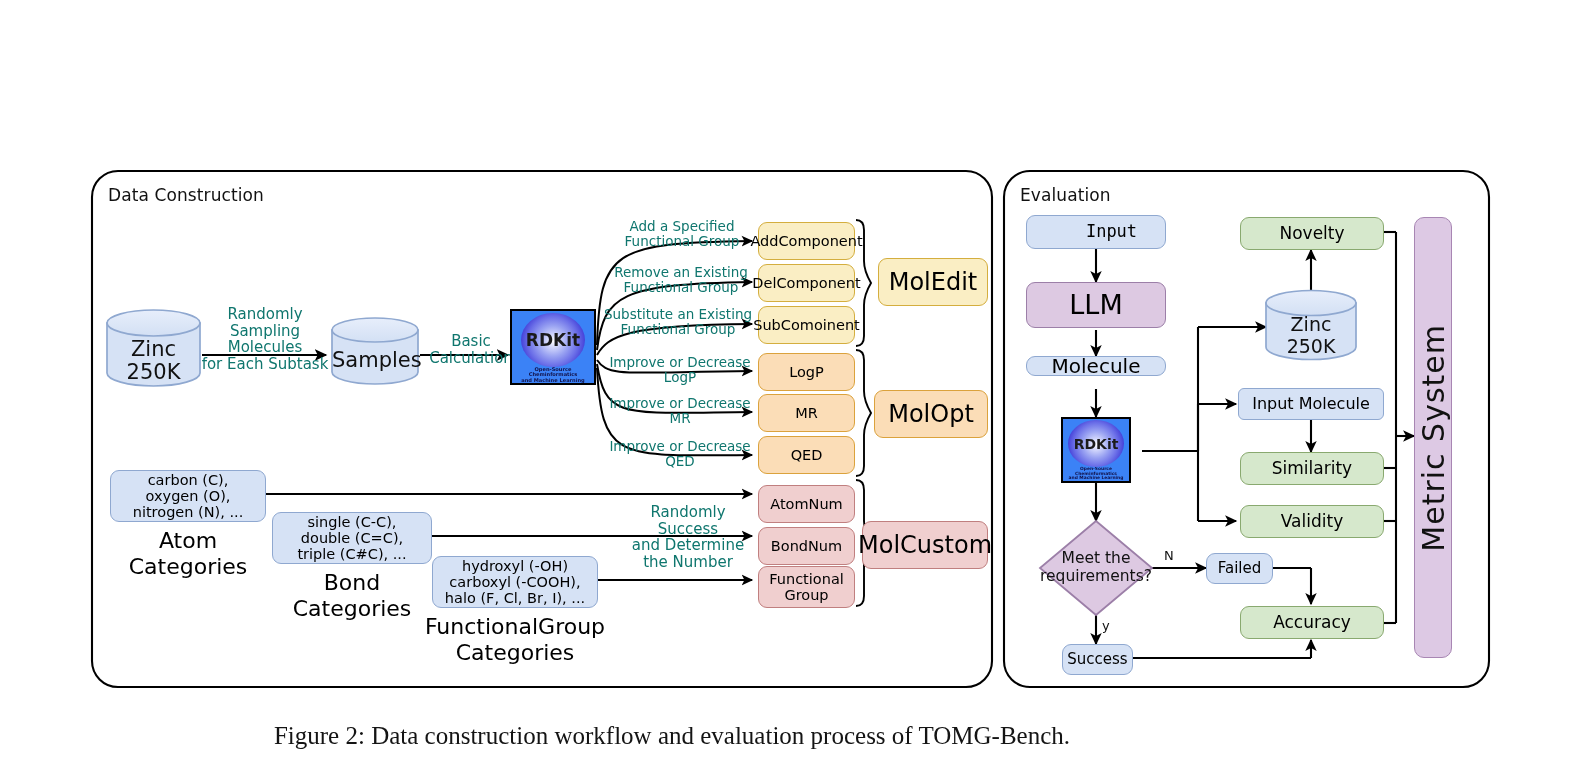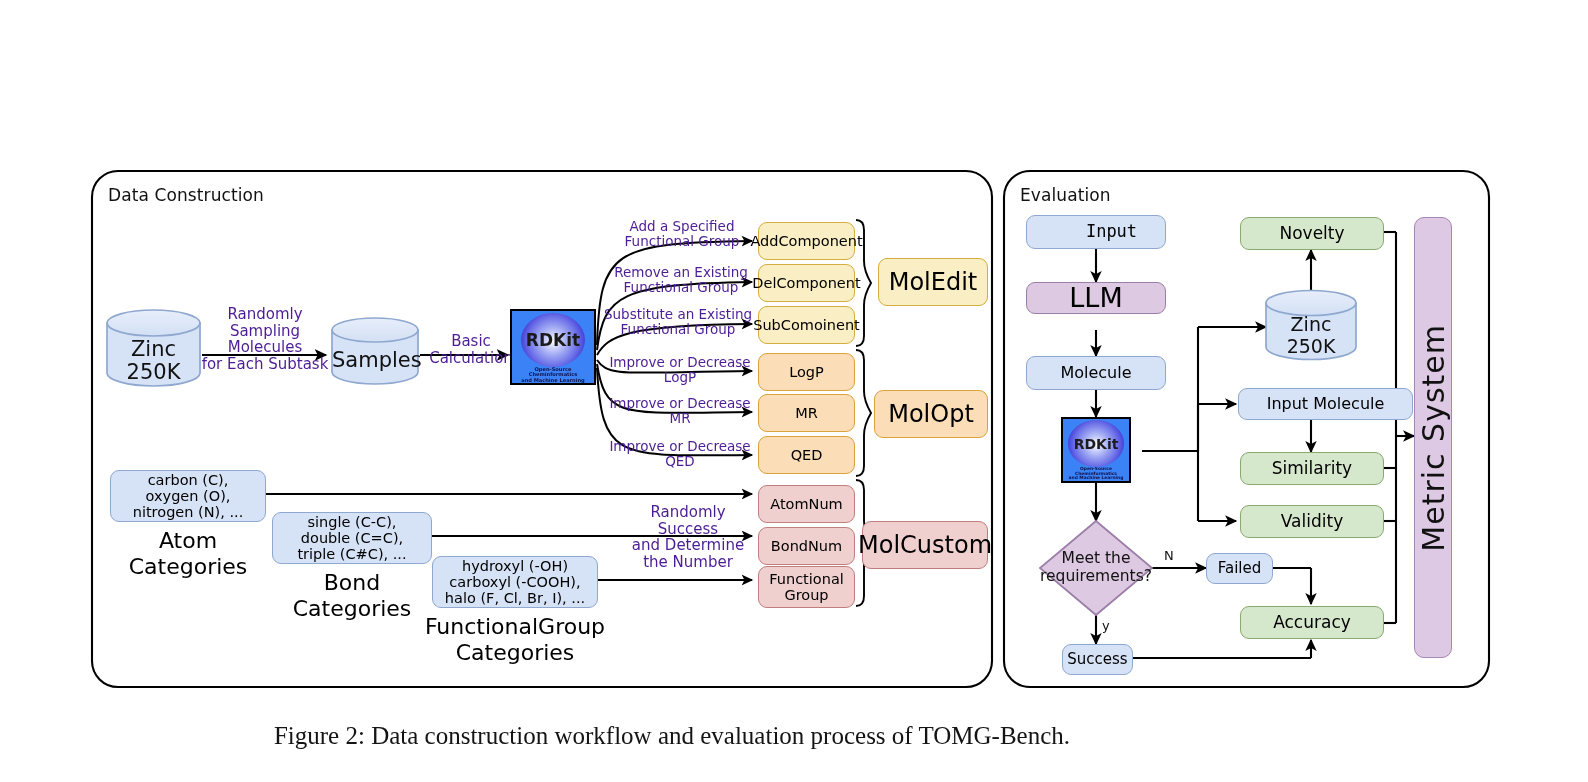--- a/index.html
+++ b/index.html
@@ -14,21 +14,21 @@
   .purple{background:#ddc9e2;border-color:#9c7fa8;}
   .green{background:#d6e8cc;border-color:#89a96f;}
   .cream{background:#faeec4;border-color:#d4ae3e;}
   .peach{background:#fbddb7;border-color:#dba23c;}
   .rose{background:#f0cfcf;border-color:#c07f7f;}
   .lilac{background:#ddc9e4;border-color:#a886b3;}
 
   .panel-title{position:absolute;font-size:17px;color:#111;letter-spacing:.1px;}
   .caption{position:absolute;left:0;width:1344px;text-align:center;
            font-family:"Liberation Serif",serif;font-size:25px;color:#141414;}
-  .edgelabel{position:absolute;text-align:center;font-size:13.5px;color:#4c1d95;line-height:1.1;}
+  .edgelabel{position:absolute;text-align:center;font-size:13.5px;color:#0f766e;line-height:1.1;}
   .edgelabel.big{font-size:15px;}
   .catlabel{position:absolute;text-align:center;font-size:22px;color:#000000;line-height:1.18;}
   .yn{position:absolute;font-size:13px;color:#111;}
 
   
   .rdkit{position:absolute;background:#3b82f6;border:2.6px solid #000;box-sizing:border-box;
          display:flex;flex-direction:column;align-items:center;justify-content:flex-start;overflow:hidden;}
   .rdk-orb{position:relative;border-radius:50%;
       background:radial-gradient(circle at 50% 52%, #ffffff 0%, #cfd4fb 16%, #9aa3f2 36%, #6b6fe8 58%, #3f3ad6 78%, #2a22b8 100%);
       display:flex;align-items:center;justify-content:center;}
@@ -259,22 +259,22 @@
     <div>hydroxyl (-OH)</div>
     <div>carboxyl (-COOH),</div>
     <div>halo (F, Cl, Br, I), ...</div>
   </div>
   <div class="catlabel" style="left:422px;top:614px;width:186px;">
     <div>FunctionalGroup</div>
     <div>Categories</div>
   </div>
 
   <div class="node rbox blue mono" style="left:1026px;top:215px;width:140px;height:34px;font-size:17px;">Input</div>
-  <div class="node rbox purple" style="left:1026px;top:282px;width:140px;height:32px;font-size:27px;">LLM</div>
-  <div class="node rbox blue" style="left:1026px;top:356px;width:140px;height:34px;font-size:16px;">Molecule</div>
+  <div class="node rbox purple" style="left:1026px;top:282px;width:140px;height:46px;font-size:27px;">LLM</div>
+  <div class="node rbox blue" style="left:1026px;top:356px;width:140px;height:20px;font-size:20px;">Molecule</div>
 
   <div class="rdkit" style="left:1061px;top:417px;width:70px;height:66px;">
     <div class="rdk-orb" style="width:56px;height:50px;margin-top:1px;">
       <span style="font-size:14px;">RDKit</span>
     </div>
     <div class="rdk-sub" style="font-size:4.4px;">
       <div>Open-Source Cheminformatics</div>
       <div>and Machine Learning</div>
     </div>
   </div>
@@ -293,21 +293,21 @@
   <div class="node rbox blue" style="left:1206px;top:553px;width:67px;height:31px;font-size:15px;">Failed</div>
   <div class="node rbox blue" style="left:1062px;top:644px;width:71px;height:31px;font-size:15px;">Success</div>
 
   <div class="node rbox green" style="left:1240px;top:217px;width:144px;height:33px;font-size:17px;">Novelty</div>
 
   <div class="cyl" style="left:1266px;top:312px;width:90px;height:52px;">
     <div class="ctext" style="top:2px;font-size:19px;">Zinc</div>
     <div class="ctext" style="top:24px;font-size:19px;">250K</div>
   </div>
 
-  <div class="node rbox blue" style="left:1238px;top:388px;width:175px;height:32px;font-size:16px;">Input Molecule</div>
+  <div class="node rbox blue" style="left:1238px;top:388px;width:146px;height:32px;font-size:16px;border-radius:6px;">Input Molecule</div>
   <div class="node rbox green" style="left:1240px;top:452px;width:144px;height:33px;font-size:17px;">Similarity</div>
   <div class="node rbox green" style="left:1240px;top:505px;width:144px;height:33px;font-size:17px;">Validity</div>
   <div class="node rbox green" style="left:1240px;top:606px;width:144px;height:33px;font-size:17px;">Accuracy</div>
 
   <div class="vertbox lilac" style="left:1414px;top:217px;width:38px;height:441px;border:1.6px solid #a886b3;">
     <span>Metric System</span>
   </div>
 
   <div class="caption" style="top:722px;">Figure 2: Data construction workflow and evaluation process of TOMG-Bench.</div>
 

